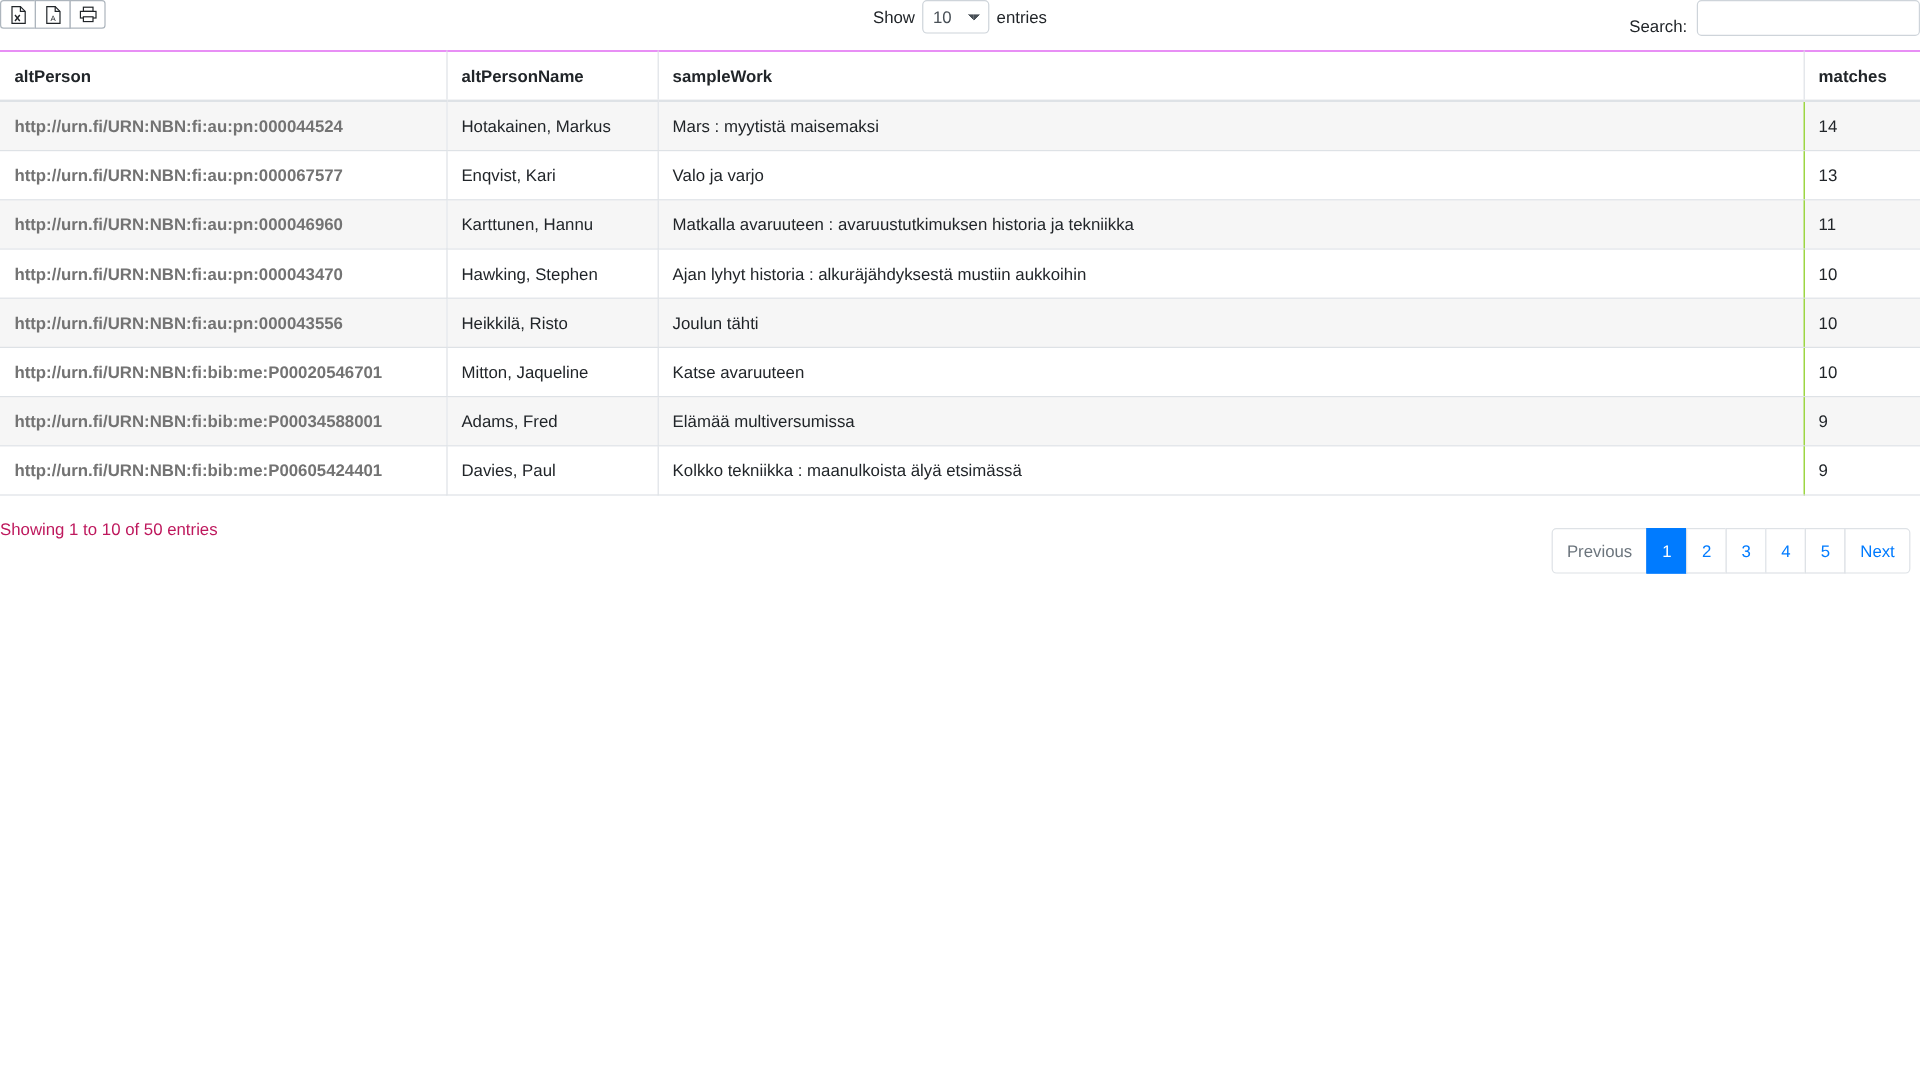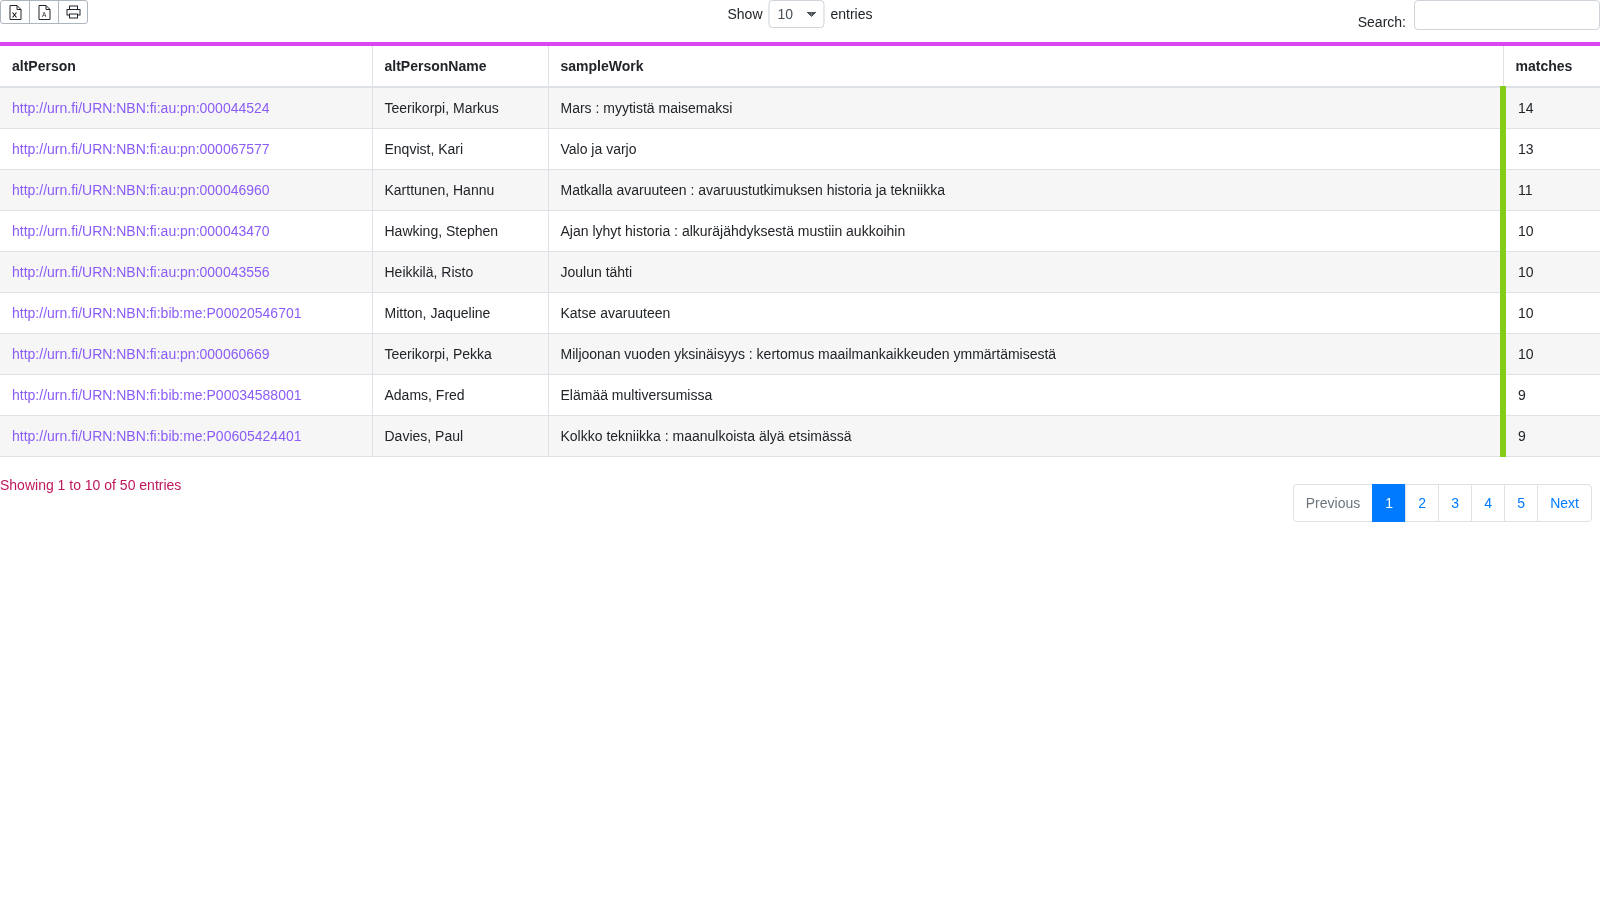--- a/index.html
+++ b/index.html
@@ -111,21 +111,21 @@
     border-collapse: collapse;
     margin-top: 14px;
     table-layout: fixed;
   }
   table.data-table th {
     text-align: left;
     font-weight: bold;
     font-size: 14px;
     color: #212529;
     padding: 12px 12px;
-    border-top: 4px solid #d946ef;
+    border-top: 1px solid #d946ef;
     border-bottom: 2px solid #dee2e6;
     vertical-align: middle;
   }
   table.data-table td {
     padding: 12px 12px;
     border-top: 1px solid #dee2e6;
     border-bottom: 1px solid #dee2e6;
     font-size: 14px;
     vertical-align: middle;
     overflow: hidden;
@@ -135,26 +135,27 @@
   table.data-table tbody tr:nth-child(odd) td { background: #f6f6f6; }
   table.data-table tbody tr:nth-child(even) td { background: #ffffff; }
 
   .col-alt { width: 372px; }
   .col-name { width: 176px; }
   .col-work { width: 955px; }
   .col-matches { width: 97px; }
 
   td.cell-alt { border-right: 1px solid #dee2e6; }
   td.cell-name { border-right: 1px solid #dee2e6; }
-  td.cell-work { border-right: 6px solid #84cc16; }
+  td.cell-work { border-right: 1px solid #84cc16; }
   th.col-alt, th.col-name, th.col-work { border-right: 1px solid #dee2e6; }
 
   a.uri-link {
-    color: #8b5cf6;
+    color: #737373;
     text-decoration: none;
+    font-weight: bold;
   }
 
   
   .footer-row {
     position: relative;
     height: 50px;
     margin-top: 12px;
   }
   .info-text {
     position: absolute;
@@ -252,21 +253,21 @@
       <tr>
         <th class="col-alt">altPerson</th>
         <th class="col-name">altPersonName</th>
         <th class="col-work">sampleWork</th>
         <th class="col-matches">matches</th>
       </tr>
     </thead>
     <tbody>
       <tr>
         <td class="cell-alt"><a class="uri-link" href="#">http://urn.fi/URN:NBN:fi:au:pn:000044524</a></td>
-        <td class="cell-name">Teerikorpi, Markus</td>
+        <td class="cell-name">Hotakainen, Markus</td>
         <td class="cell-work">Mars : myytistä maisemaksi</td>
         <td class="cell-matches">14</td>
       </tr>
       <tr>
         <td class="cell-alt"><a class="uri-link" href="#">http://urn.fi/URN:NBN:fi:au:pn:000067577</a></td>
         <td class="cell-name">Enqvist, Kari</td>
         <td class="cell-work">Valo ja varjo</td>
         <td class="cell-matches">13</td>
       </tr>
       <tr>
@@ -284,26 +285,20 @@
       <tr>
         <td class="cell-alt"><a class="uri-link" href="#">http://urn.fi/URN:NBN:fi:au:pn:000043556</a></td>
         <td class="cell-name">Heikkilä, Risto</td>
         <td class="cell-work">Joulun tähti</td>
         <td class="cell-matches">10</td>
       </tr>
       <tr>
         <td class="cell-alt"><a class="uri-link" href="#">http://urn.fi/URN:NBN:fi:bib:me:P00020546701</a></td>
         <td class="cell-name">Mitton, Jaqueline</td>
         <td class="cell-work">Katse avaruuteen</td>
-        <td class="cell-matches">10</td>
-      </tr>
-      <tr>
-        <td class="cell-alt"><a class="uri-link" href="#">http://urn.fi/URN:NBN:fi:au:pn:000060669</a></td>
-        <td class="cell-name">Teerikorpi, Pekka</td>
-        <td class="cell-work">Miljoonan vuoden yksinäisyys : kertomus maailmankaikkeuden ymmärtämisestä</td>
         <td class="cell-matches">10</td>
       </tr>
       <tr>
         <td class="cell-alt"><a class="uri-link" href="#">http://urn.fi/URN:NBN:fi:bib:me:P00034588001</a></td>
         <td class="cell-name">Adams, Fred</td>
         <td class="cell-work">Elämää multiversumissa</td>
         <td class="cell-matches">9</td>
       </tr>
       <tr>
         <td class="cell-alt"><a class="uri-link" href="#">http://urn.fi/URN:NBN:fi:bib:me:P00605424401</a></td>

